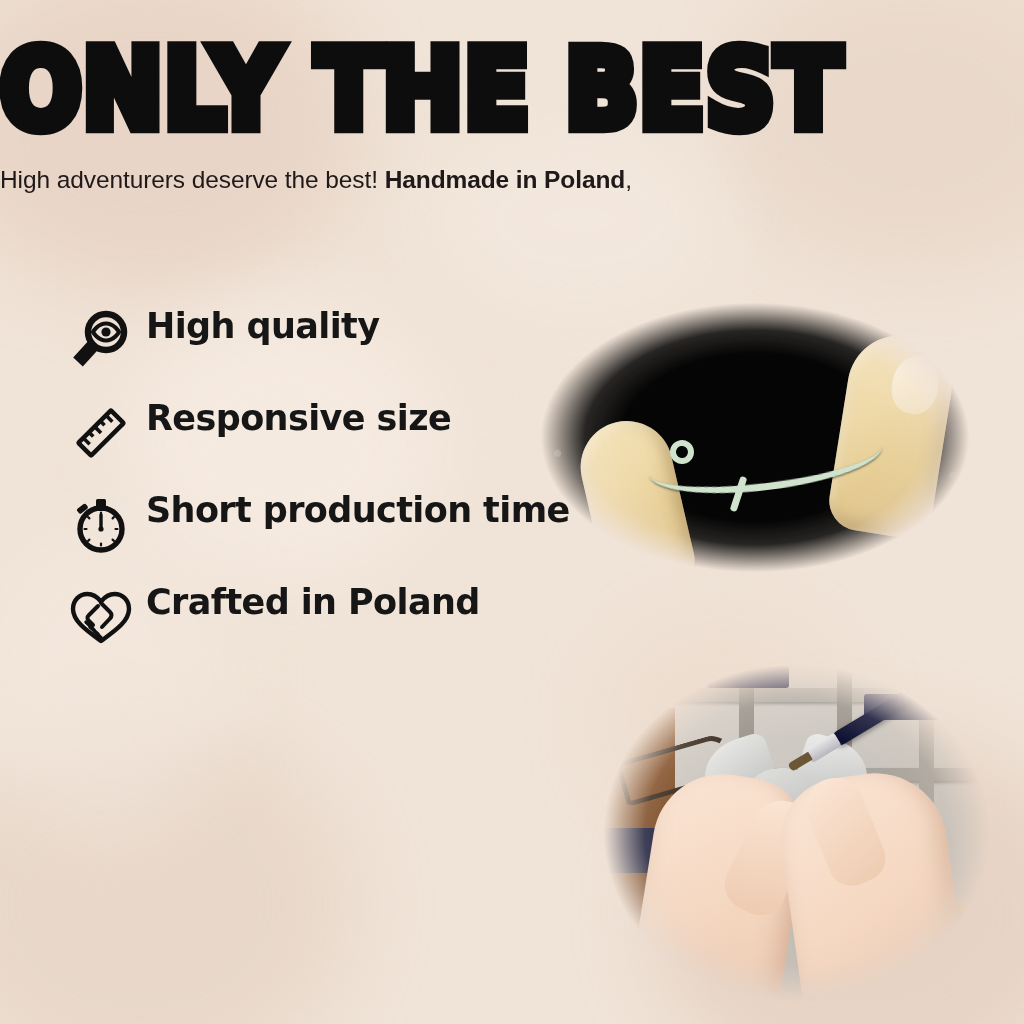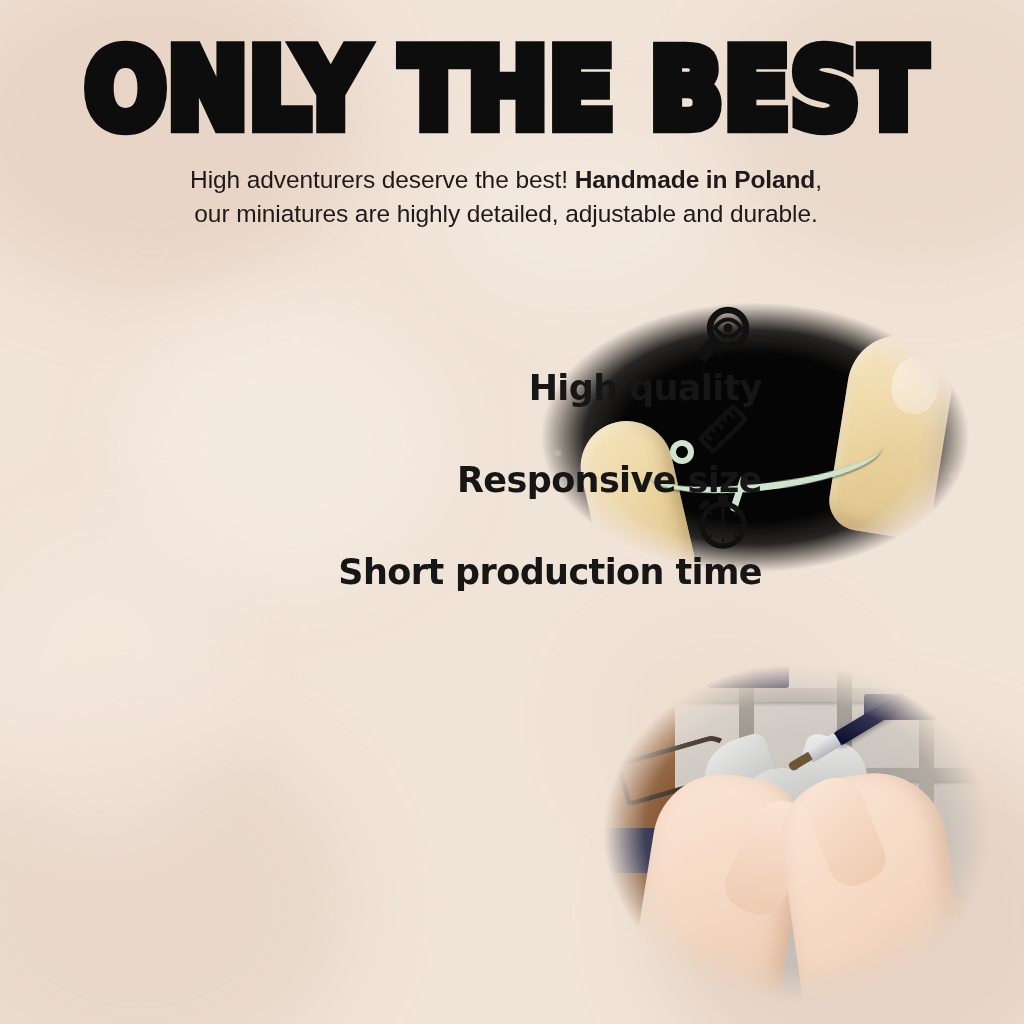--- a/index.html
+++ b/index.html
@@ -20,21 +20,21 @@
   .w1 { left:-60px;  top:-40px;  width:420px; height:330px; background:rgba(225,203,186,.55); }
   .w2 { right:-80px; top:-30px;  width:380px; height:300px; background:rgba(228,208,192,.50); }
   .w3 { left:-70px;  bottom:-60px;width:420px; height:360px; background:rgba(226,205,189,.50); }
   .w4 { right:-60px; bottom:-70px;width:430px; height:360px; background:rgba(222,199,182,.55); }
   .w5 { left:120px;  top:300px;  width:330px; height:290px; background:rgba(248,238,230,.60); }
   .w6 { left:430px;  top:120px;  width:300px; height:200px; background:rgba(247,237,229,.45); }
   .w7 { left:-30px;  top:520px;  width:260px; height:320px; background:rgba(246,235,227,.45); }
   .w8 { right:180px; top:620px;  width:240px; height:200px; background:rgba(231,211,196,.35); }
 
   
-  .header { position:absolute; left:0; right:12px; top:0; z-index:3; text-align:center; }
+  .header { position:absolute; left:0; right:12px; top:0; z-index:3; text-align:left; }
 
   #title {
     margin-top:38px;
     font-family:"DejaVu Sans", sans-serif;
     font-weight:700;
     font-size:96px;
     line-height:.95;
     letter-spacing:1px;
     color:#0d0d0d;
     -webkit-text-stroke:11px #0d0d0d;
@@ -54,23 +54,22 @@
 
   
   #features {
     position:absolute;
     left:62px; top:306px;
     width:700px;
     z-index:4;
   }
   .feature {
     display:flex;
-    align-items:flex-end;
+    align-items:flex-start;
     height:92px;
-    flex-direction:column;
   }
   .f-icon {
     width:78px; min-width:78px;
     height:70px;
     display:flex; align-items:center; justify-content:center;
   }
   .f-icon svg { display:block; }
   .f-label {
     font-family:"DejaVu Sans", sans-serif;
     font-weight:700;
@@ -271,21 +270,20 @@
   <div class="wash w5"></div>
   <div class="wash w6"></div>
   <div class="wash w7"></div>
   <div class="wash w8"></div>
 </div>
 
 <div class="header">
   <div id="title">ONLY THE BEST</div>
   <div id="subtitle">
     <span>High adventurers deserve the best! </span><b>Handmade in Poland</b><span>,</span><br>
-    <span>our miniatures are highly detailed, adjustable and durable.</span>
   </div>
 </div>
 
 <div class="photo" id="photo-top">
   <div class="pt-bg"></div>
   <div class="pt-grain"></div>
   <div class="finger finger-l"></div>
   <div class="finger finger-r">
     <div class="nail"></div>
   </div>
@@ -382,14 +380,29 @@
           <line x1="31" y1="51.5" x2="31" y2="49.5"></line>
           <line x1="18" y1="47" x2="19.4" y2="45.6"></line>
           <line x1="14.5" y1="35" x2="16.5" y2="35"></line>
           <line x1="18" y1="23" x2="19.4" y2="24.4"></line>
         </g>
       </svg>
     </span>
     <span class="f-label">Short production time</span>
   </div>
 
+  <div class="feature">
+    <span class="f-icon">
+      <svg width="66" height="62" viewBox="0 0 66 62">
+        <path d="M33 55C18 44 5 35 5 23 5 14 11.5 8 19.5 8c5 0 9.5 2.6 13.5 7.5C37 10.6 41.5 8 46.5 8 54.5 8 61 14 61 23c0 12-13 21-28 32z" fill="none" stroke="#111" stroke-width="4.4" stroke-linejoin="round"></path>
+        <path d="M30 20 L21 29 c-2 2-2 4 0 6 l4 4" fill="none" stroke="#111" stroke-width="4" stroke-linecap="round" stroke-linejoin="round"></path>
+        <path d="M33 17 l9 9 c2 2 2 4.5 0 6.5 L34 41" fill="none" stroke="#111" stroke-width="4" stroke-linecap="round" stroke-linejoin="round"></path>
+        <g stroke="#111" stroke-width="3.4" stroke-linecap="round">
+          <line x1="18" y1="36" x2="26" y2="44"></line>
+          <line x1="22" y1="41" x2="30" y2="48"></line>
+          <line x1="26.5" y1="45.5" x2="33" y2="51.5"></line>
+        </g>
+      </svg>
+    </span>
+    <span class="f-label">Crafted in Poland</span>
+  </div>
 
 </div>
 
 </body></html>

